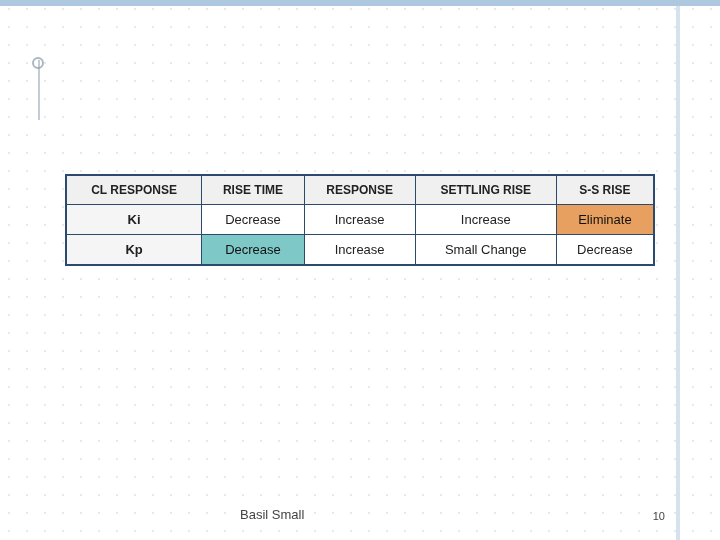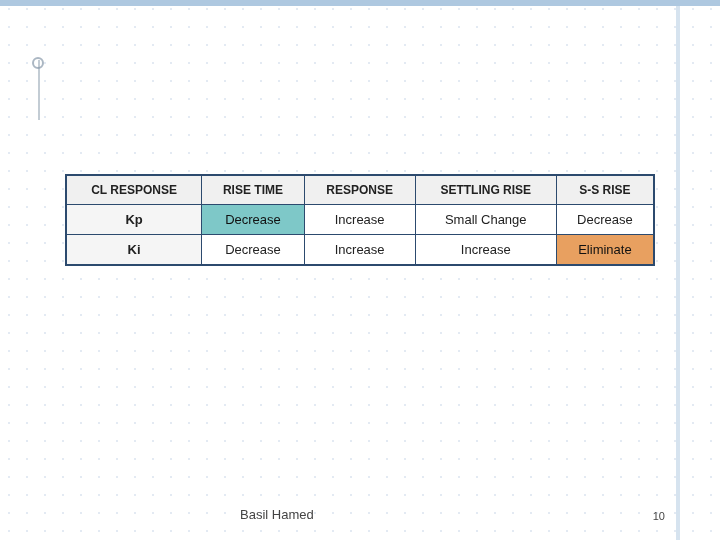--- a/index.html
+++ b/index.html
@@ -163,32 +163,32 @@
           <th>CL RESPONSE</th>
           <th>RISE TIME</th>
           <th>RESPONSE</th>
           <th>SETTLING RISE</th>
           <th>S-S RISE</th>
         </tr>
       </thead>
       <tbody id="table-body">
 
       <tr>
+            <td class="row-header">Ki</td>
+            <td>Decrease</td>
+            <td>Increase</td>
+            <td>Increase</td>
+            <td class="highlight-orange">Eliminate</td>
+          </tr>
+          <tr>
             <td class="row-header">Kp</td>
             <td class="highlight-teal">Decrease</td>
             <td>Increase</td>
             <td>Small Change</td>
             <td>Decrease</td>
           </tr>
-          <tr>
-            <td class="row-header">Ki</td>
-            <td>Decrease</td>
-            <td>Increase</td>
-            <td>Increase</td>
-            <td class="highlight-orange">Eliminate</td>
-          </tr>
         </tbody>
     </table>
   </div>
 
-  <div class="footer-left">Basil Hamed</div>
+  <div class="footer-left">Basil Small</div>
   <div class="footer-right">10</div>
 </div>
 
 </body></html>

